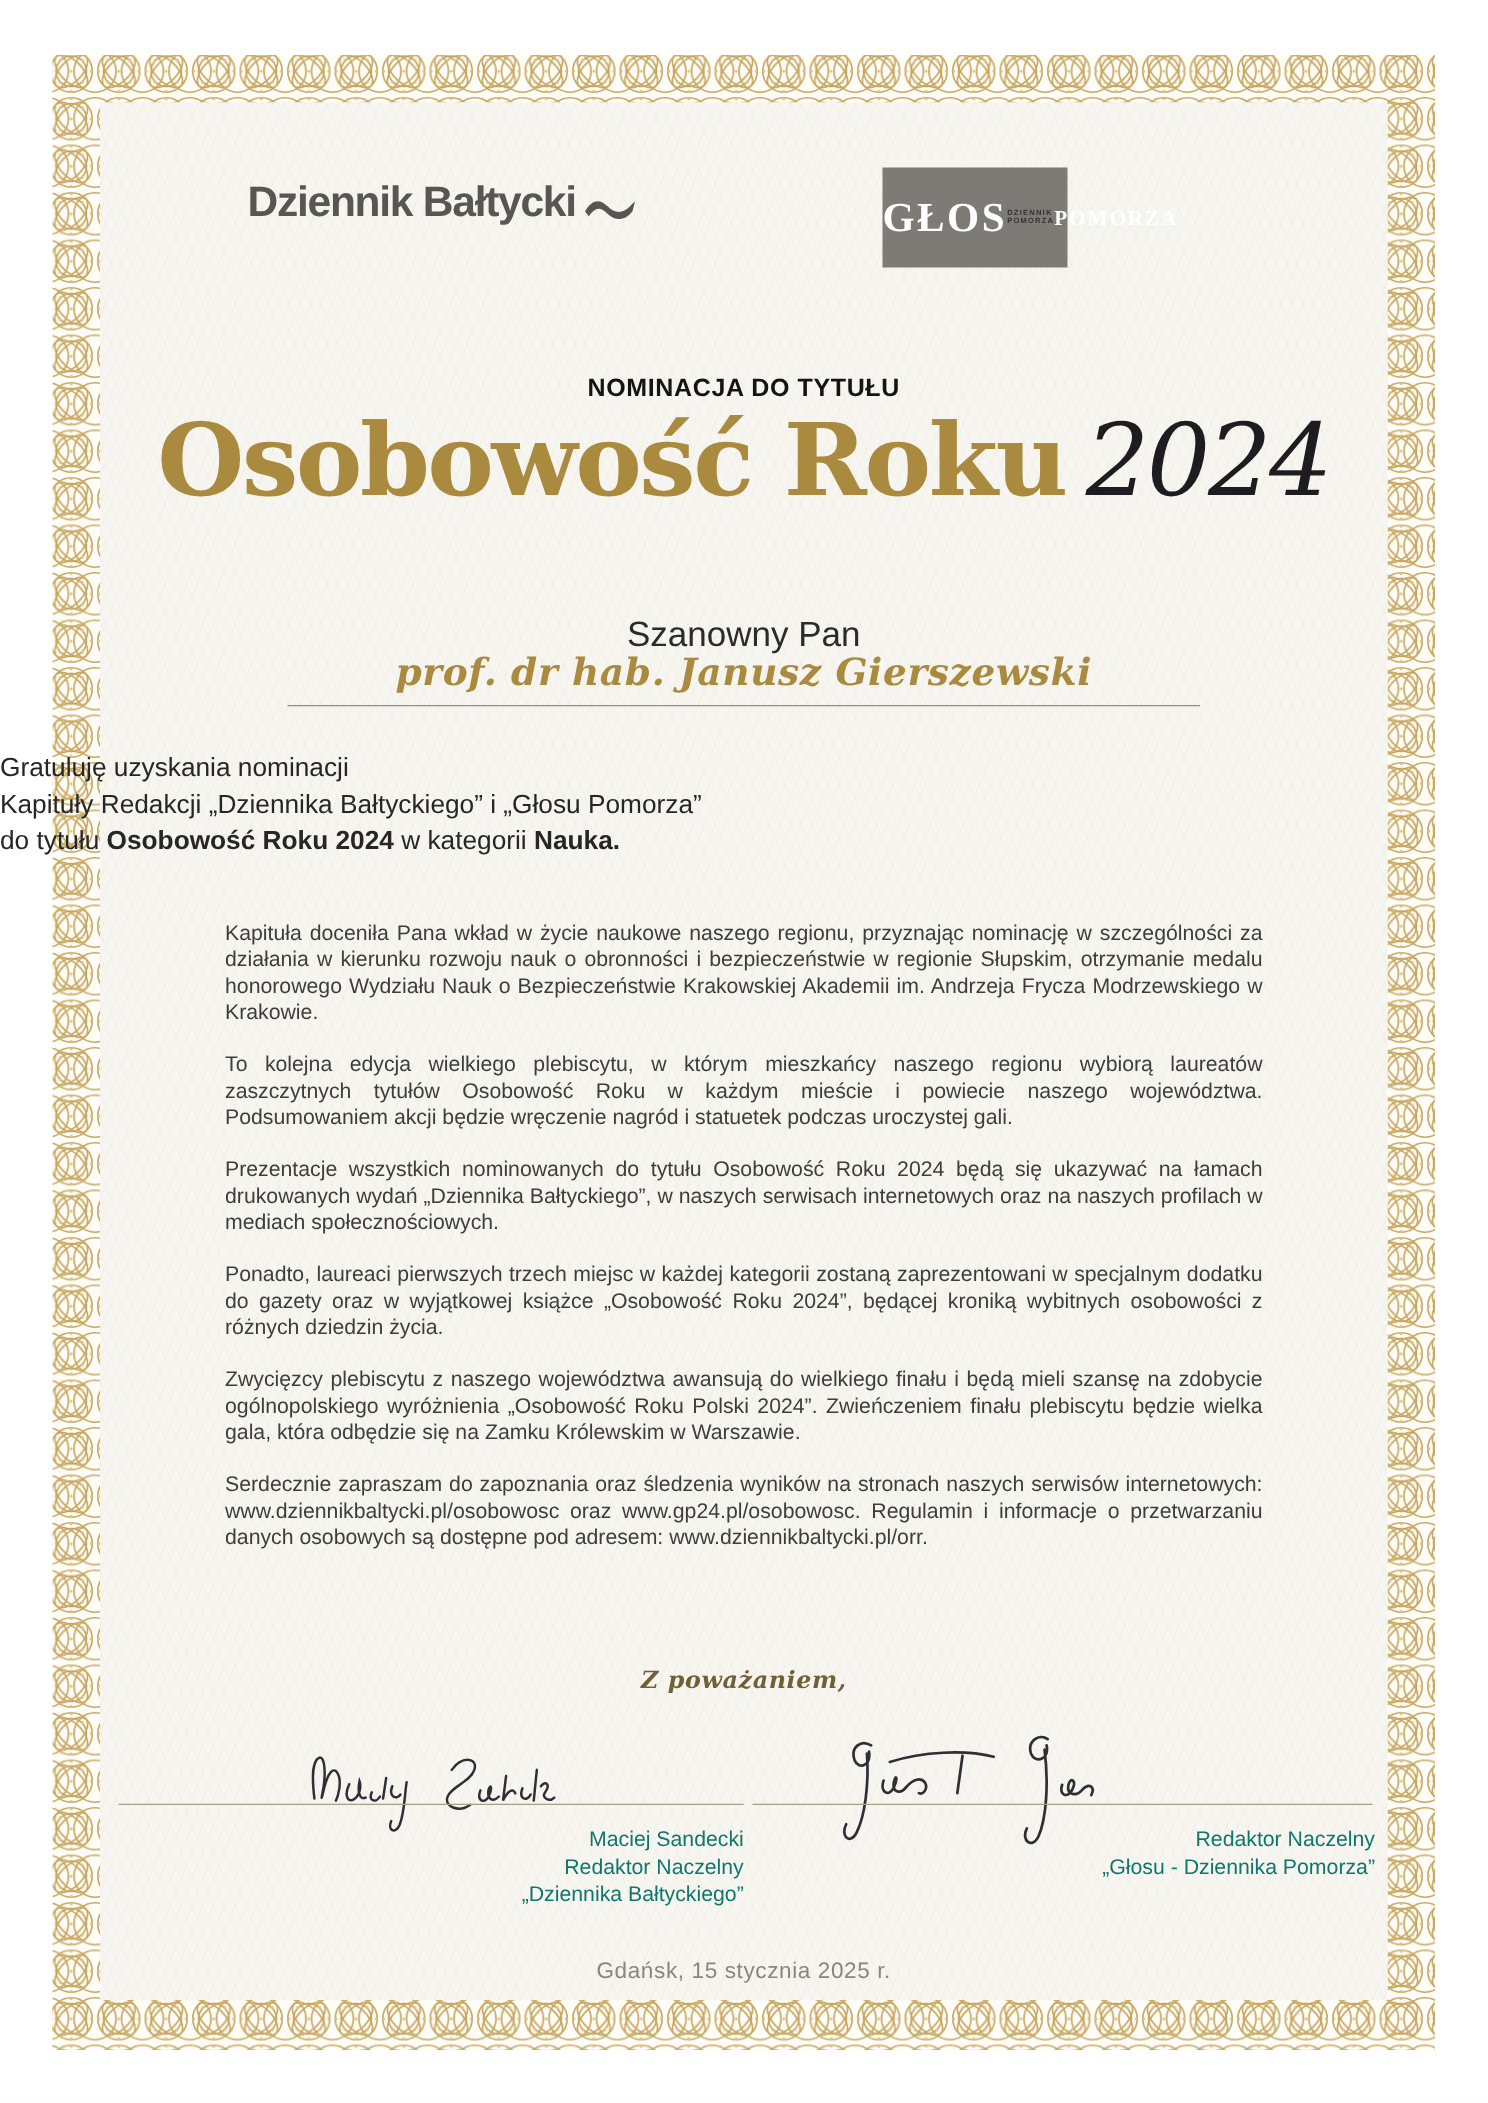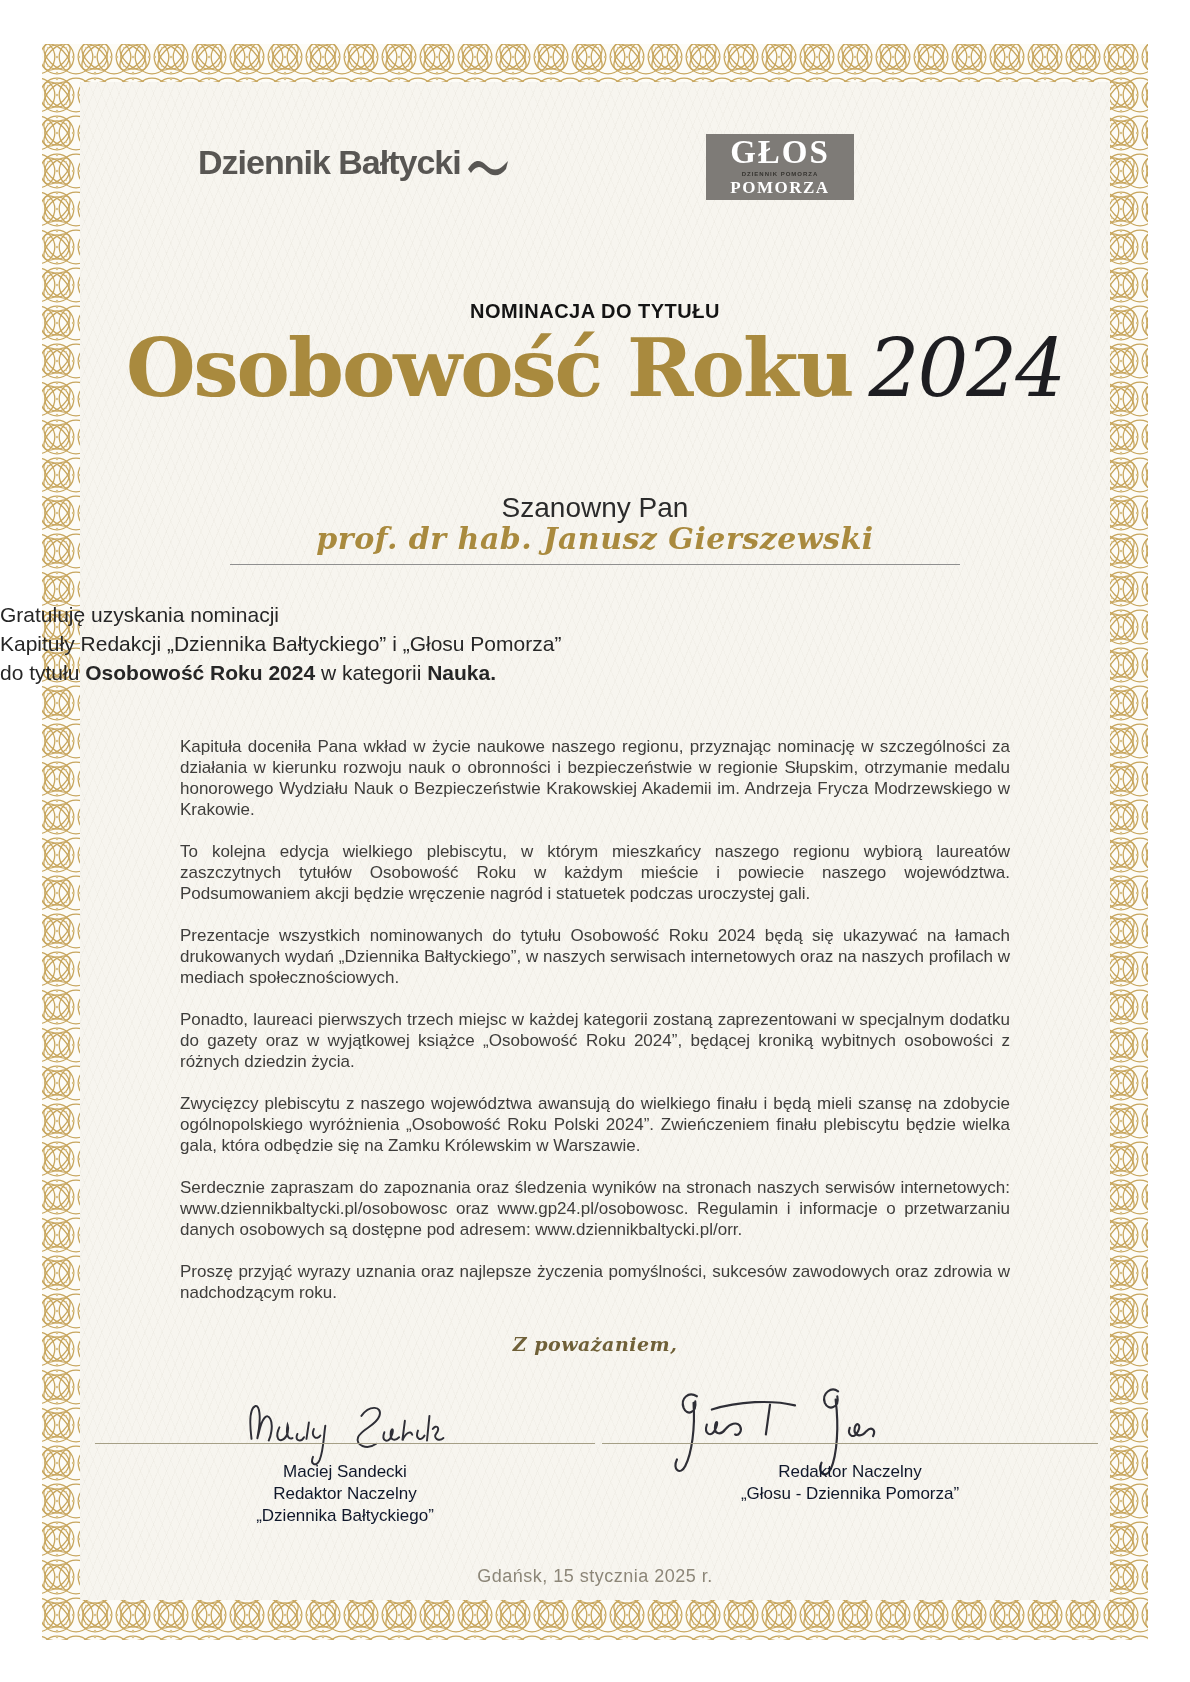--- a/index.html
+++ b/index.html
@@ -15,22 +15,22 @@
       repeating-linear-gradient(112deg, rgba(200,194,178,0.10) 0 1px, transparent 1px 8px),
       repeating-linear-gradient(68deg, rgba(200,194,178,0.08) 0 1px, transparent 1px 8px);
   }
   
   .logo-left{
     position:absolute;left:198px;top:138px;height:48px;display:flex;align-items:center;
     color:#585653;font-weight:700;font-size:34px;letter-spacing:-1px;white-space:nowrap;
   }
   .logo-left .wave{margin-left:7px;margin-top:10px;}
   .logo-right{
-    position:absolute;left:706px;top:134px;width:148px;height:66px;background:#7e7b77;
-    display:flex;flex-direction:column;align-items:center;justify-content:flex-start;
+    position:absolute;left:706px;top:134px;width:148px;height:80px;background:#7e7b77;
+    display:flex;flex-direction:row;align-items:center;justify-content:space-between;
     font-family:"Liberation Serif",serif;color:#ffffff;line-height:1;
   }
   .logo-right .glos{font-size:33px;font-weight:700;letter-spacing:2px;margin-top:2px;}
   .logo-right .tagline{font-size:6px;color:#35332f;letter-spacing:1px;font-family:"Liberation Sans",sans-serif;font-weight:700;margin:2px 0 2px 0;}
   .logo-right .pomorza{font-size:17px;font-weight:700;letter-spacing:1.5px;}
   
   .kicker{
     position:absolute;left:0;top:300px;width:100%;text-align:center;
     font-size:20px;font-weight:700;letter-spacing:0.5px;color:#141414;
   }
@@ -68,22 +68,22 @@
     position:absolute;left:0;top:1333px;width:100%;text-align:center;
     font-family:"DejaVu Serif","Liberation Serif",serif;font-style:italic;font-weight:700;
     font-size:19px;color:#6f6038;letter-spacing:0.5px;
   }
   
   .sig-svg{position:absolute;}
   .sig-line{position:absolute;top:1443px;height:0;border-top:1px solid #a59f86;}
   .sig-line.left{left:95px;width:500px;}
   .sig-line.right{left:602px;width:496px;}
   .sig-names{
-    position:absolute;top:1461px;width:500px;text-align:center;
-    font-size:17px;line-height:22px;color:#0f172a;
+    position:absolute;top:1461px;width:500px;text-align:right;
+    font-size:17px;line-height:22px;color:#0f766e;
   }
   .sig-names.left{left:95px;}
   .sig-names.right{left:600px;}
   .place-date{
     position:absolute;left:0;top:1566px;width:100%;text-align:center;
     font-size:18px;color:#8c8678;letter-spacing:0.5px;
   }
 </style>
 </head>
 <body>
@@ -152,21 +152,20 @@
     <div><span>do tytułu </span><b>Osobowość Roku 2024</b><span> w kategorii </span><b>Nauka.</b></div>
   </div>
 
   <div class="letter-body">
     <p>Kapituła doceniła Pana wkład w życie naukowe naszego regionu, przyznając nominację w szczególności za działania w kierunku rozwoju nauk o obronności i bezpieczeństwie w regionie Słupskim, otrzymanie medalu honorowego Wydziału Nauk o Bezpieczeństwie Krakowskiej Akademii im. Andrzeja Frycza Modrzewskiego w Krakowie.</p>
     <p>To kolejna edycja wielkiego plebiscytu, w którym mieszkańcy naszego regionu wybiorą laureatów zaszczytnych tytułów Osobowość Roku w każdym mieście i powiecie naszego województwa. Podsumowaniem akcji będzie wręczenie nagród i statuetek podczas uroczystej gali.</p>
     <p>Prezentacje wszystkich nominowanych do tytułu Osobowość Roku 2024 będą się ukazywać na łamach drukowanych wydań „Dziennika Bałtyckiego”, w naszych serwisach internetowych oraz na naszych profilach w mediach społecznościowych.</p>
     <p>Ponadto, laureaci pierwszych trzech miejsc w każdej kategorii zostaną zaprezentowani w specjalnym dodatku do gazety oraz w wyjątkowej książce „Osobowość Roku 2024”, będącej kroniką wybitnych osobowości z różnych dziedzin życia.</p>
     <p>Zwycięzcy plebiscytu z naszego województwa awansują do wielkiego finału i będą mieli szansę na zdobycie ogólnopolskiego wyróżnienia „Osobowość Roku Polski 2024”. Zwieńczeniem finału plebiscytu będzie wielka gala, która odbędzie się na Zamku Królewskim w Warszawie.</p>
     <p>Serdecznie zapraszam do zapoznania oraz śledzenia wyników na stronach naszych serwisów internetowych: www.dziennikbaltycki.pl/osobowosc oraz www.gp24.pl/osobowosc. Regulamin i informacje o przetwarzaniu danych osobowych są dostępne pod adresem: www.dziennikbaltycki.pl/orr.</p>
-    <p>Proszę przyjąć wyrazy uznania oraz najlepsze życzenia pomyślności, sukcesów zawodowych oraz zdrowia w nadchodzącym roku.</p>
   </div>
 
   <div class="valediction">Z poważaniem,</div>
 
   <svg class="sig-svg" style="left:220px;top:1388px;" width="250" height="82" viewBox="0 0 260 100" aria-hidden="true">
     <g fill="none" stroke="#2e2e36" stroke-width="2.4" stroke-linecap="round">
       <path d="M16,62 C13,38 15,24 21,22 C26,21 27,36 25,50 C23,62 22,66 25,54 C29,36 35,30 39,38 C43,46 39,60 37,64"></path>
       <path d="M50,48 C45,58 48,66 54,63 C60,60 62,50 60,45 C58,55 60,64 66,61 M72,56 C68,64 76,67 80,60 M86,42 L83,62 M92,50 C88,60 96,64 100,58 M106,46 C104,58 104,76 99,88 C95,97 87,93 91,84"></path>
       <path d="M150,34 C160,20 176,22 172,34 C168,46 150,50 146,60 C142,70 157,76 168,68"></path>
       <path d="M178,54 C174,64 182,68 186,60 C190,52 188,47 186,53 C184,63 190,66 196,60 M203,40 L200,64 C204,55 210,51 212,57 M219,52 C215,62 223,66 227,58 M233,34 L230,64 M237,50 C241,44 247,48 241,56 C237,61 245,66 250,61"></path>

